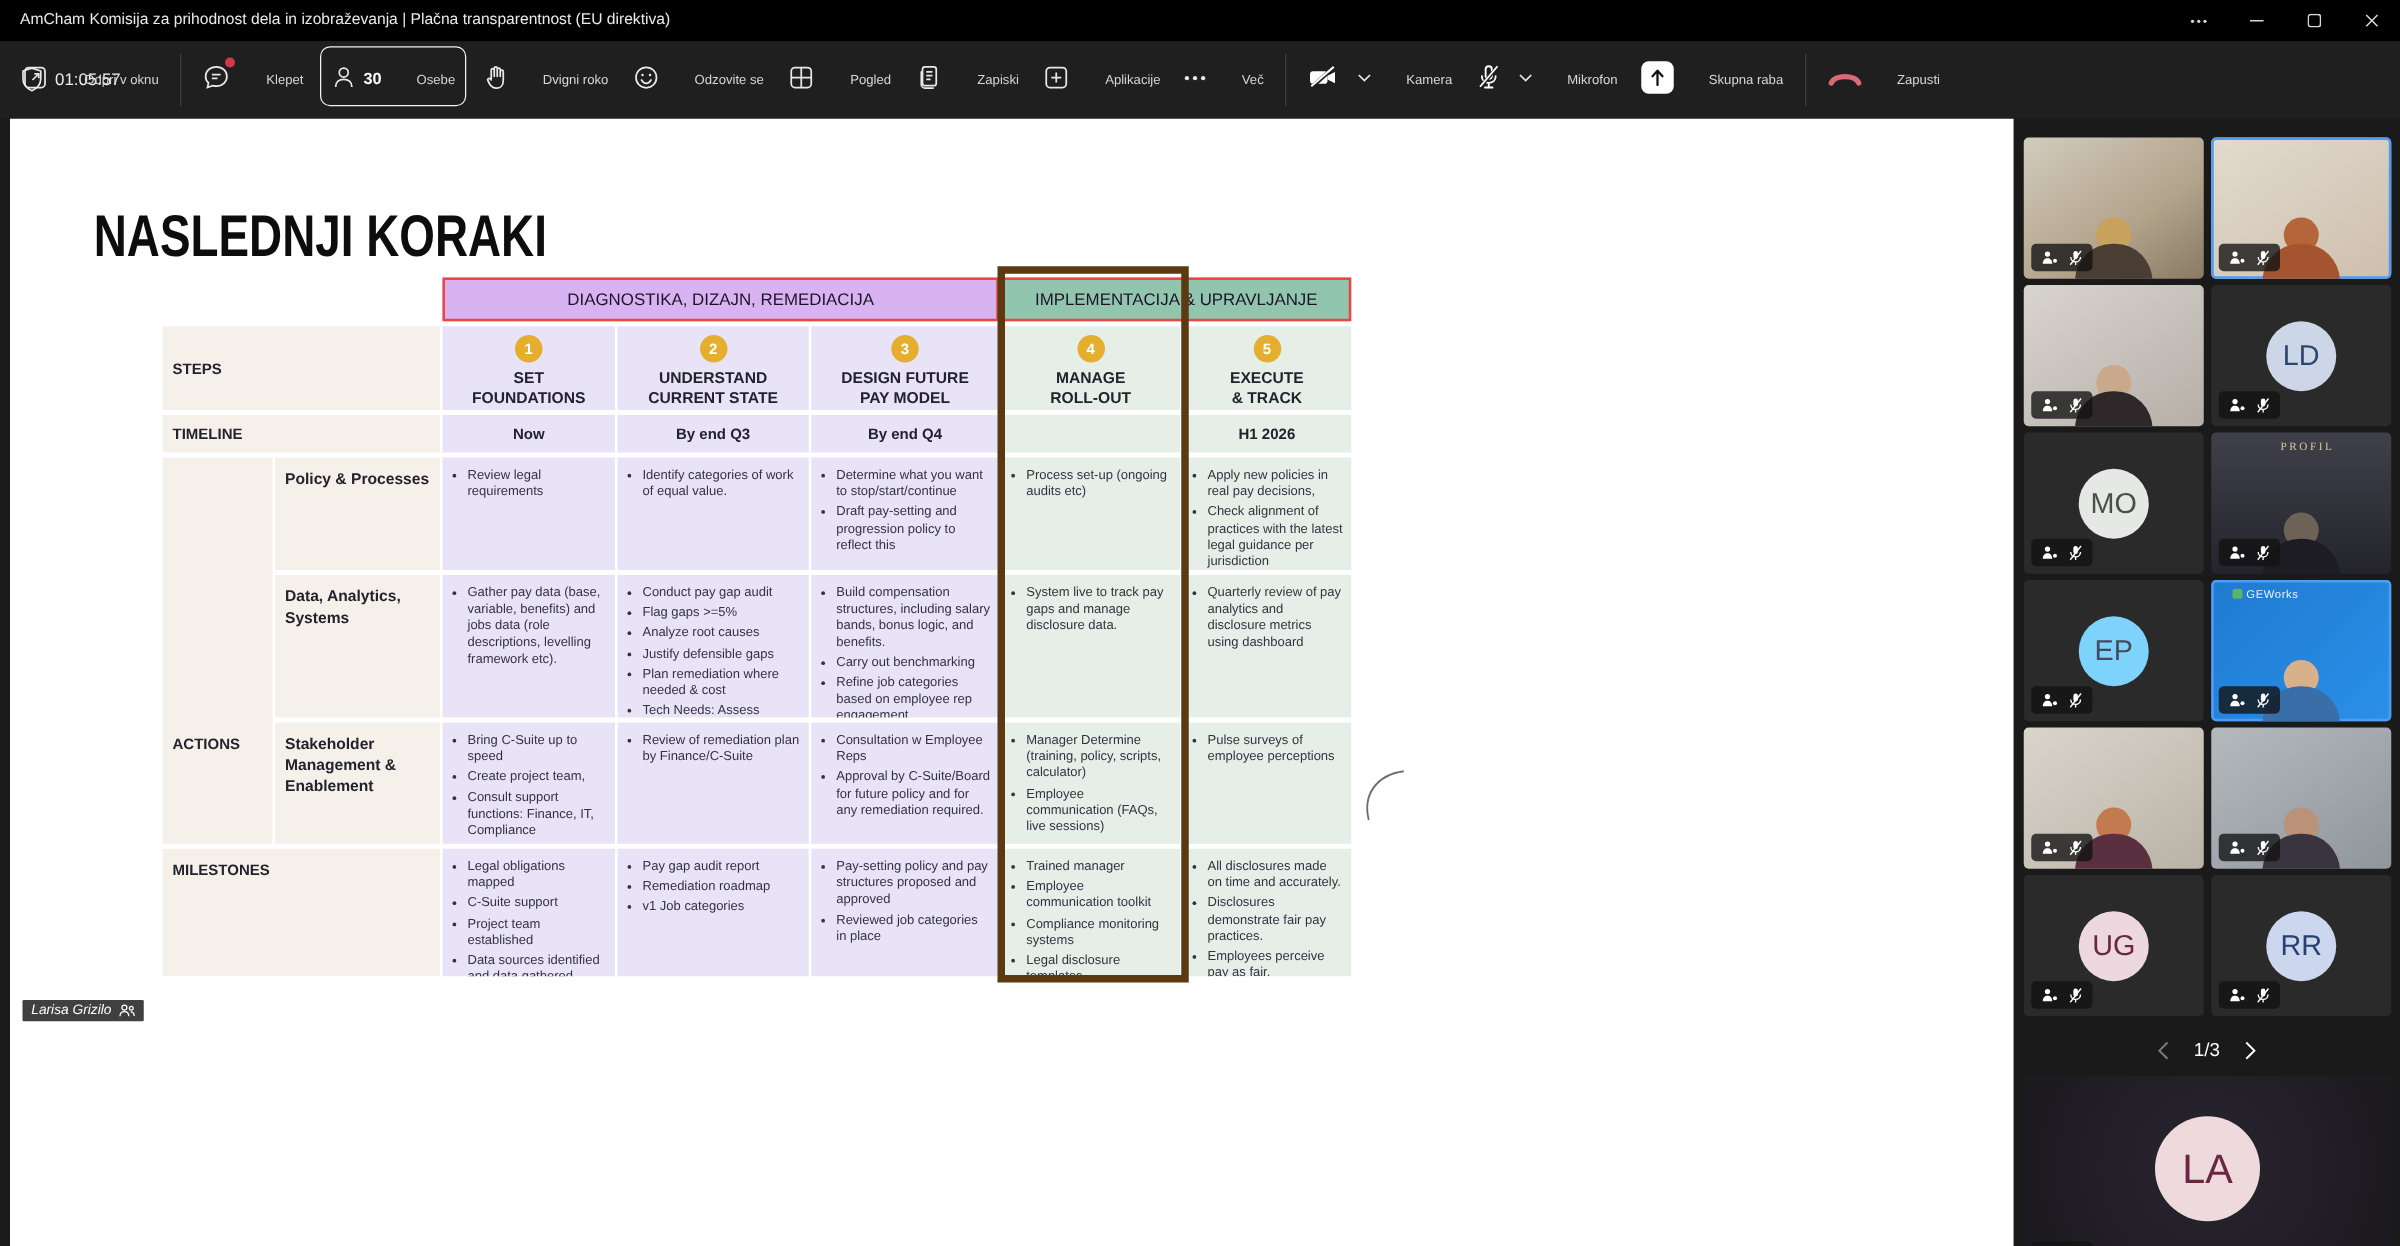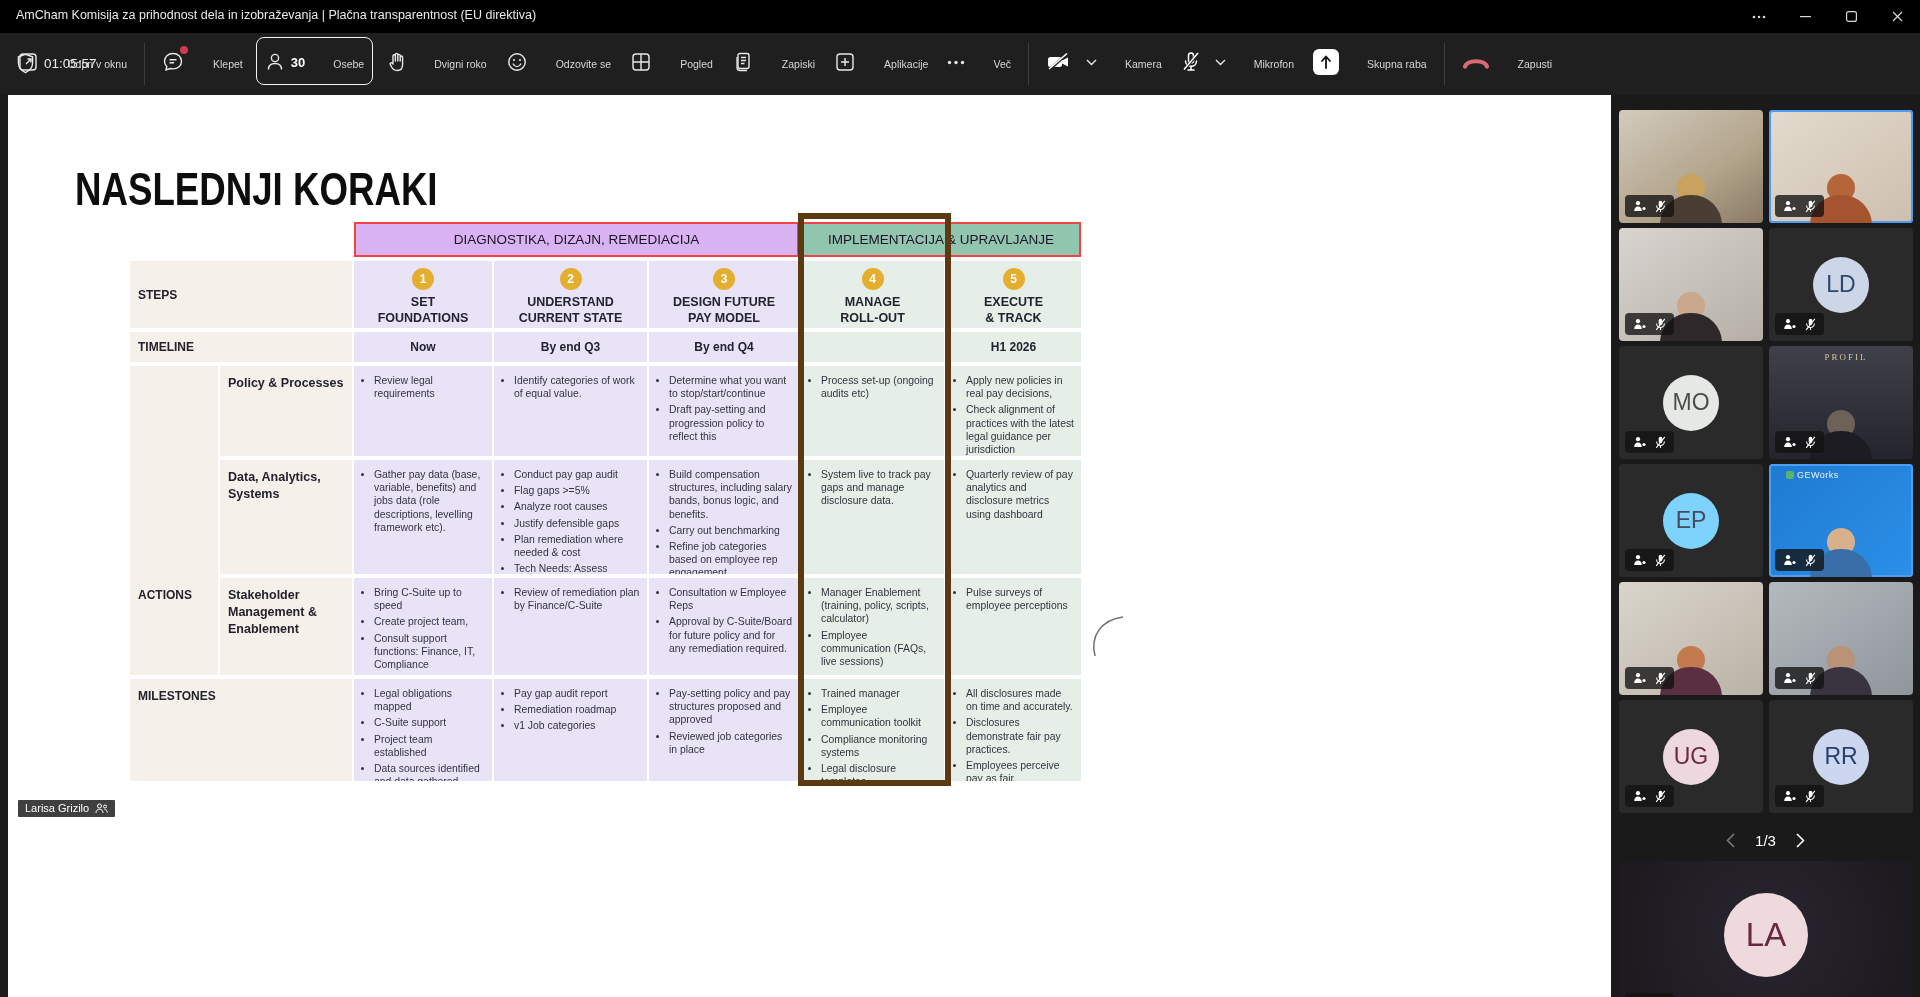--- a/index.html
+++ b/index.html
@@ -48,21 +48,21 @@
   .actions-label{grid-column:1;grid-row:4/7;align-items:flex-start;padding-top:222px;}
   .sublabel{font-size:12.5px;font-weight:bold;color:#23232e;padding:9px 8px;line-height:1.35;}
   .stepcell{display:flex;flex-direction:column;align-items:center;padding-top:7px;gap:4px;}
   .stepnum{width:22px;height:22px;border-radius:50%;background:#e5ae2e;color:#fff;font-size:12px;font-weight:bold;display:flex;align-items:center;justify-content:center;}
   .step-title{font-size:12.5px;font-weight:bold;color:#23232e;text-align:center;white-space:pre-line;line-height:1.3;}
   .tl{display:flex;align-items:center;justify-content:center;font-size:12px;font-weight:bold;color:#23232e;}
   .cell-list{margin:0;padding:8px 6px 4px 20px;list-style:disc outside;}
   .cell-list li{font-size:10.4px;line-height:1.27;color:#33333f;margin-bottom:3px;}
   .highlight{position:absolute;left:790px;top:118px;width:153px;height:573px;border:6px solid #5b3a12;box-sizing:border-box;pointer-events:none;}
   .annot{position:absolute;left:1079px;top:517px;}
-  .nametag{position:absolute;left:10px;top:705px;background:rgba(48,48,48,0.92);color:#fff;font-size:11px;padding:2px 7px 3px;display:flex;align-items:center;gap:6px;border-radius:1px;}
+  .nametag{position:absolute;left:10px;top:705px;background:rgba(48,48,48,0.92);color:#fff;font-size:11px;padding:2px 7px 3px;display:flex;align-items:center;gap:6px;border-radius:1px;font-style:italic;}
 
   
   .sidebar{position:absolute;left:1611px;top:95px;width:309px;height:902px;background:#1a1a1a;}
   .tiles{display:grid;grid-template-columns:144px 144px;gap:5px 6px;padding:15px 7px 0 8px;}
   .tile{position:relative;height:113px;border-radius:4px;overflow:hidden;background:#2a2a2a;}
   .tile.active{outline:2px solid #4f9cf5;outline-offset:-2px;}
   .sil{position:absolute;bottom:-6px;left:50%;transform:translateX(-50%);display:flex;flex-direction:column;align-items:center;}
   .sil .head{width:28px;height:28px;border-radius:50%;}
   .sil .bod{width:62px;height:34px;border-radius:30px 30px 0 0;margin-top:-7px;}
   .v-blonde{background:linear-gradient(145deg,#d2cbbd 0%,#b3a48c 60%,#8a7a64 100%);}
@@ -420,21 +420,21 @@
           </ul>
         </div>
       <div class="cell lav">
           <ul class="cell-list">
             <li>Consultation w Employee Reps</li>
             <li>Approval by C-Suite/Board for future policy and for any remediation required.</li>
           </ul>
         </div>
       <div class="cell grn">
           <ul class="cell-list">
-            <li>Manager Enablement (training, policy, scripts, calculator)</li>
+            <li>Manager Determine (training, policy, scripts, calculator)</li>
             <li>Employee communication (FAQs, live sessions)</li>
           </ul>
         </div>
       <div class="cell grn">
           <ul class="cell-list">
             <li>Pulse surveys of employee perceptions</li>
           </ul>
         </div>
 
       <div class="cell beige labelcell span2 top">MILESTONES</div>

